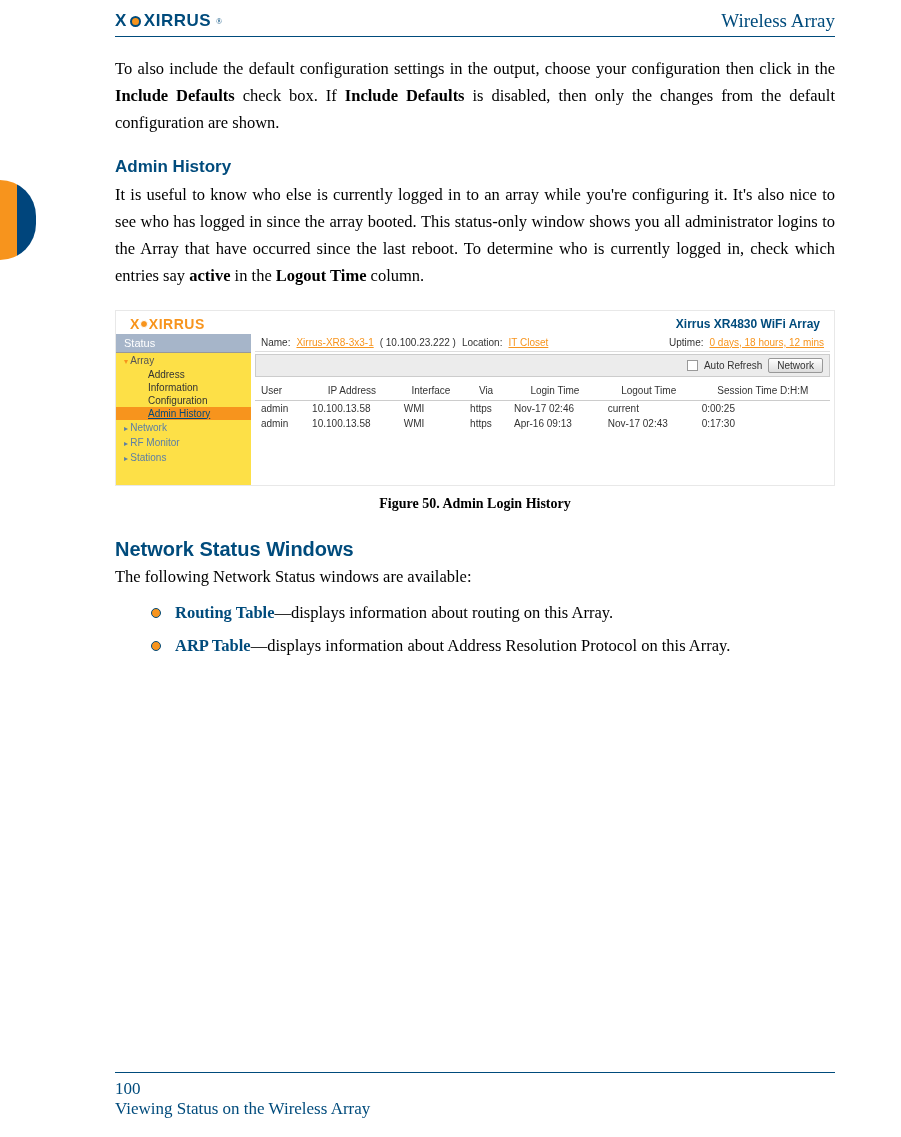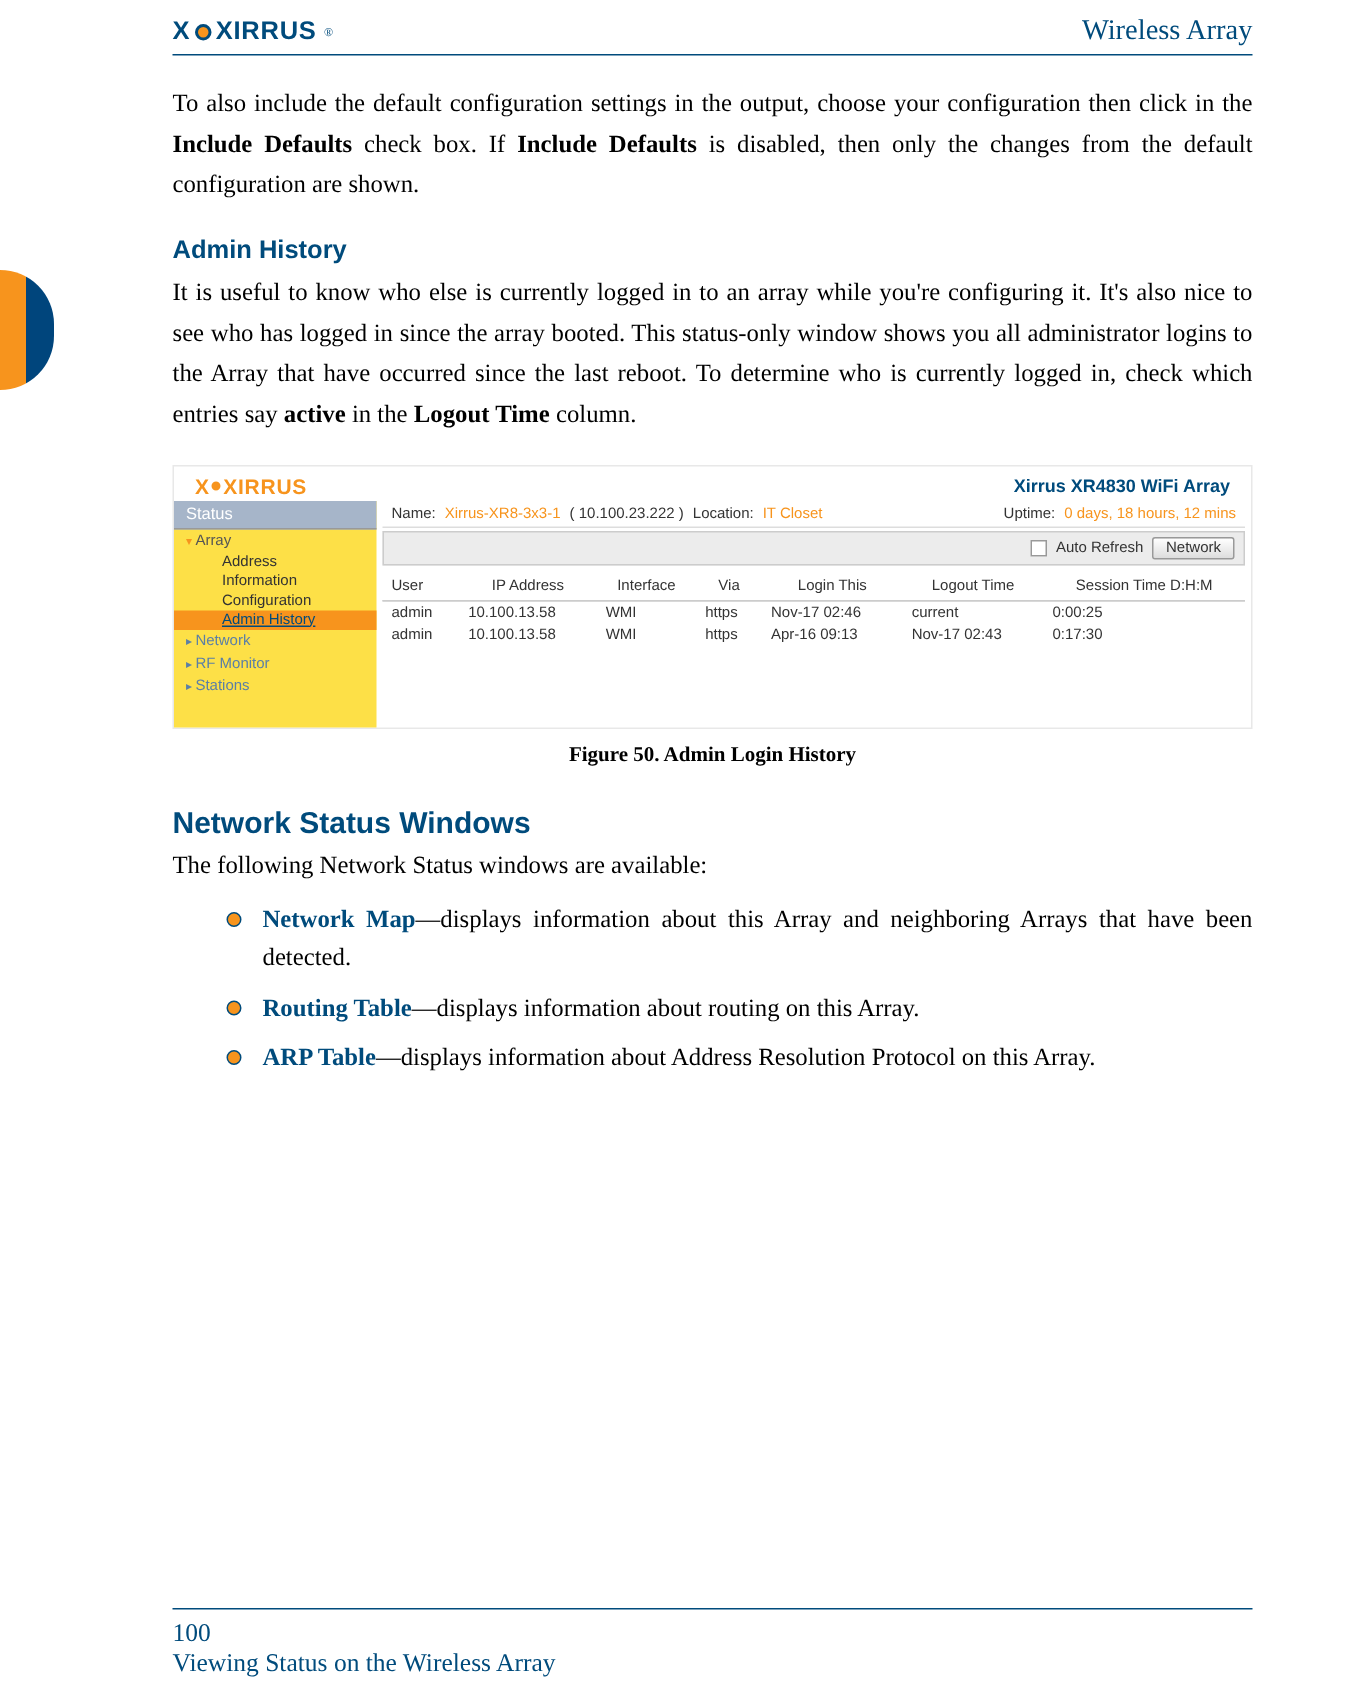--- a/index.html
+++ b/index.html
@@ -174,21 +174,21 @@
     .ss-infobar {
       display: flex;
       gap: 6px;
       padding: 3px 6px;
       color: #333;
       font-size: 10px;
       border-bottom: 1px solid #ddd;
       align-items: baseline;
     }
     .ss-infobar .lbl { color: #333; }
-    .ss-infobar .val { color: #f7941d; }
+    .ss-infobar .val { color: #f7941d; text-decoration: underline; }
     .ss-toolbar {
       background: #ececec;
       border: 1px solid #ccc;
       padding: 3px 6px;
       display: flex;
       justify-content: flex-end;
       align-items: center;
       gap: 6px;
       font-size: 10px;
       color: #333;
@@ -336,21 +336,21 @@
           <span>Auto Refresh</span>
           <span class="ss-btn">Network</span>
         </div>
         <table class="ss-table">
           <thead>
             <tr>
               <th>User</th>
               <th>IP Address</th>
               <th>Interface</th>
               <th>Via</th>
-              <th>Login This</th>
+              <th>Login Time</th>
               <th>Logout Time</th>
               <th>Session Time D:H:M</th>
             </tr>
           </thead>
           <tbody>
             <tr>
               <td>admin</td>
               <td>10.100.13.58</td>
               <td>WMI</td>
               <td>https</td>
@@ -373,21 +373,20 @@
       </div>
     </div>
   </div>
 
   <div class="figure-caption">Figure 50. Admin Login History</div>
 
   <div class="section-h2">Network Status Windows</div>
   <p class="body-text" style="margin-bottom:4px;">The following Network Status windows are available:</p>
 
   <ul class="bullets">
-    <li><span class="link-term">Network Map</span><span>—displays information about this Array and neighboring Arrays that have been detected.</span></li>
     <li><span class="link-term">Routing Table</span><span>—displays information about routing on this Array.</span></li>
     <li><span class="link-term">ARP Table</span><span>—displays information about Address Resolution Protocol on this Array.</span></li>
   </ul>
 
 </div>
 
 <div class="footer">
   <span>100</span>
   <span>Viewing Status on the Wireless Array</span>
 </div>

